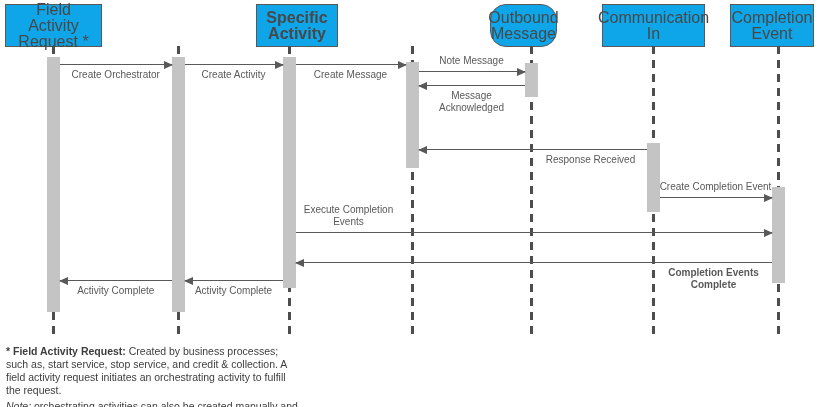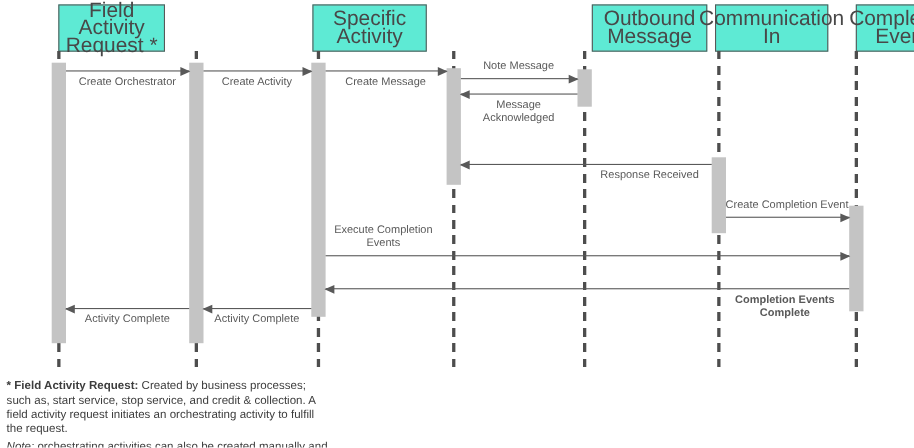--- a/index.html
+++ b/index.html
@@ -4,23 +4,23 @@
 <style>
   * { margin:0; padding:0; box-sizing:border-box; }
   html,body { background:#ffffff; }
   body { font-family:"Liberation Sans", sans-serif; }
   .canvas {
     position:relative; width:831px; height:407px; background:#fff; overflow:hidden;
   }
   
   .head {
     position:absolute; top:4px; height:43px;
-    border:1.5px solid #595959; background:#5eead4;
+    border:1.5px solid #595959; background:#0ea5e9;
     display:flex; align-items:center; justify-content:center; text-align:center;
-    font-size:19px; line-height:16px; color:#484848; padding:1px 4px;margin-left:48px;
+    font-size:16px; line-height:16px; color:#484848; padding:1px 4px;
   }
   
   .lifeline {
     position:absolute; top:46px; height:294px; width:3px;
     background:repeating-linear-gradient(to bottom, #4d4d4d 0 8px, transparent 8px 14px);
   }
   
   .bar {
     position:absolute; width:13px; background:#c4c4c4;
   }
@@ -49,22 +49,22 @@
   .footnote p { margin:3px; }
   .footnote .b { font-weight:bold; }
   .footnote .i { font-style:italic; }
 </style>
 </head>
 <body>
 
 <div class="canvas">
 
   <div class="head" style="left:5px; width:97px;">Field Activity Request *</div>
-  <div class="head" style="left:236px; width:104px;">Specific Activity</div>
-  <div class="head" style="left:490px; width:105px;">Outbound Message</div>
+  <div class="head" style="left:256px; width:82px;font-weight:bold;">Specific Activity</div>
+  <div class="head" style="left:490px; width:67px;border-radius:16px;">Outbound Message</div>
   <div class="head" style="left:602px; width:103px;">Communication In</div>
   <div class="head" style="left:730px; width:84px;">Completion Event</div>
 
   <div class="lifeline" style="left:52px;"></div>
   <div class="lifeline" style="left:176.5px;"></div>
   <div class="lifeline" style="left:287.5px;"></div>
   <div class="lifeline" style="left:410.5px;"></div>
   <div class="lifeline" style="left:529.5px;"></div>
   <div class="lifeline" style="left:651.5px;"></div>
   <div class="lifeline" style="left:776.5px;"></div>

